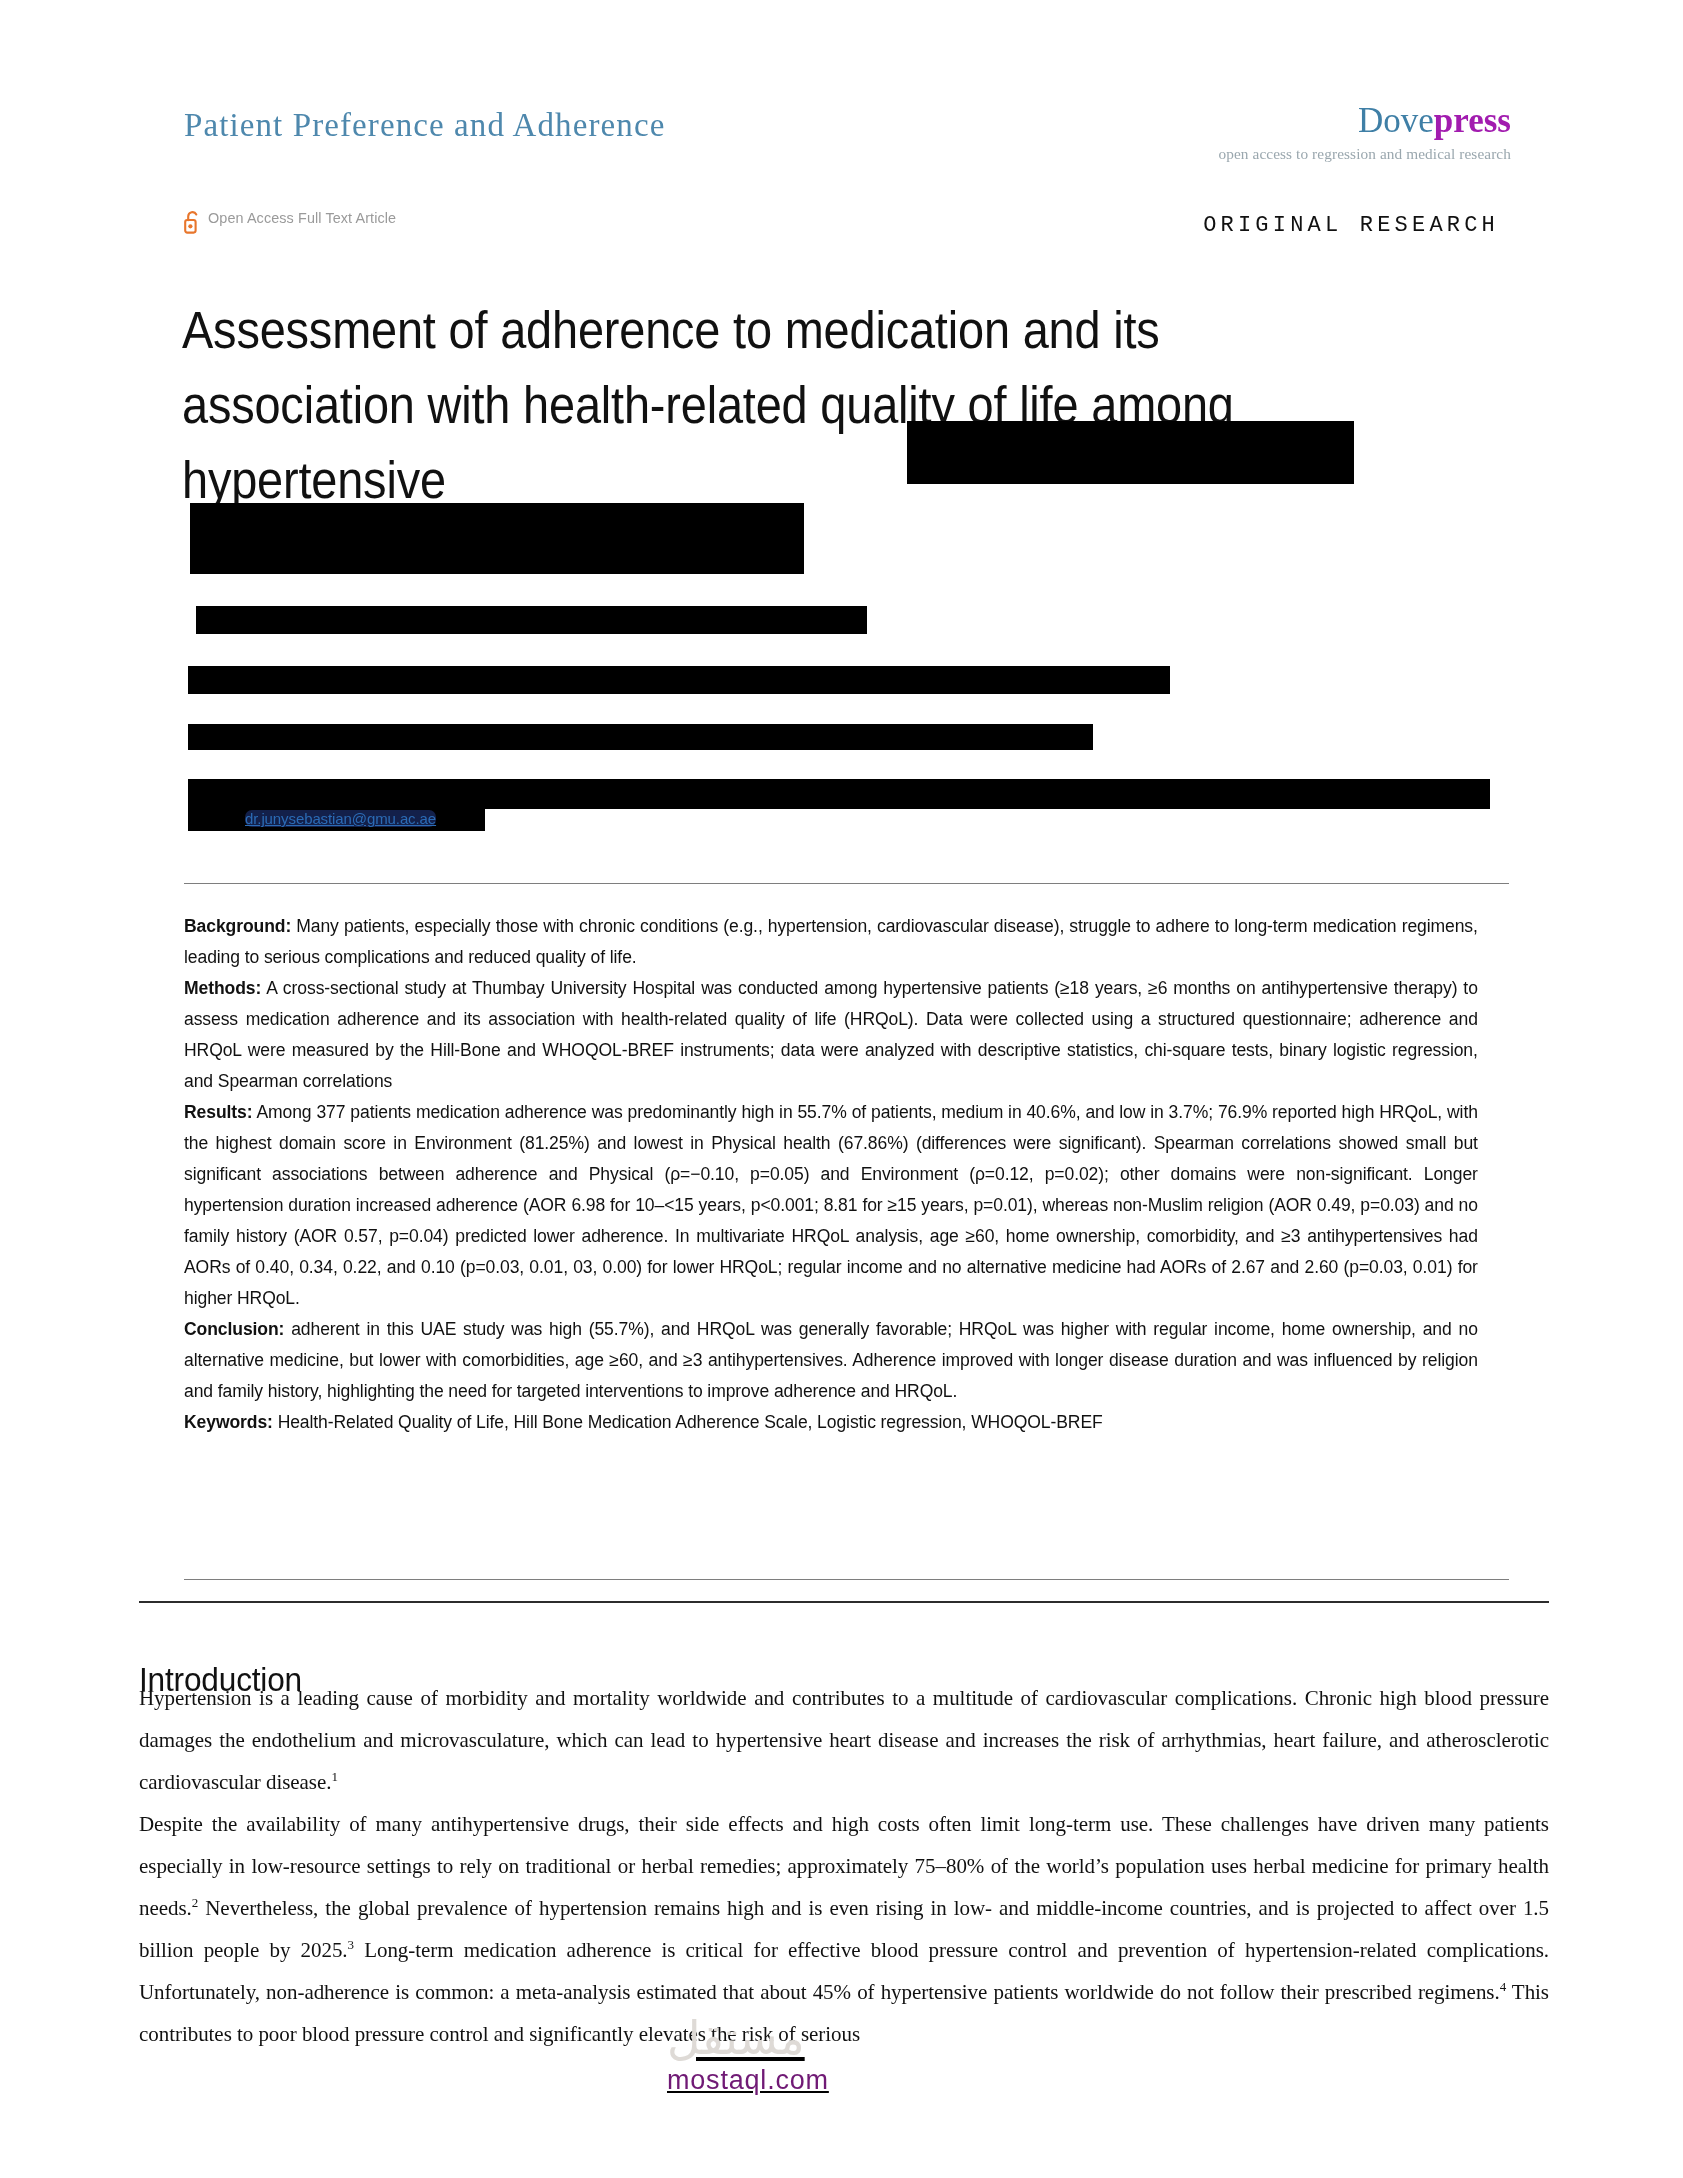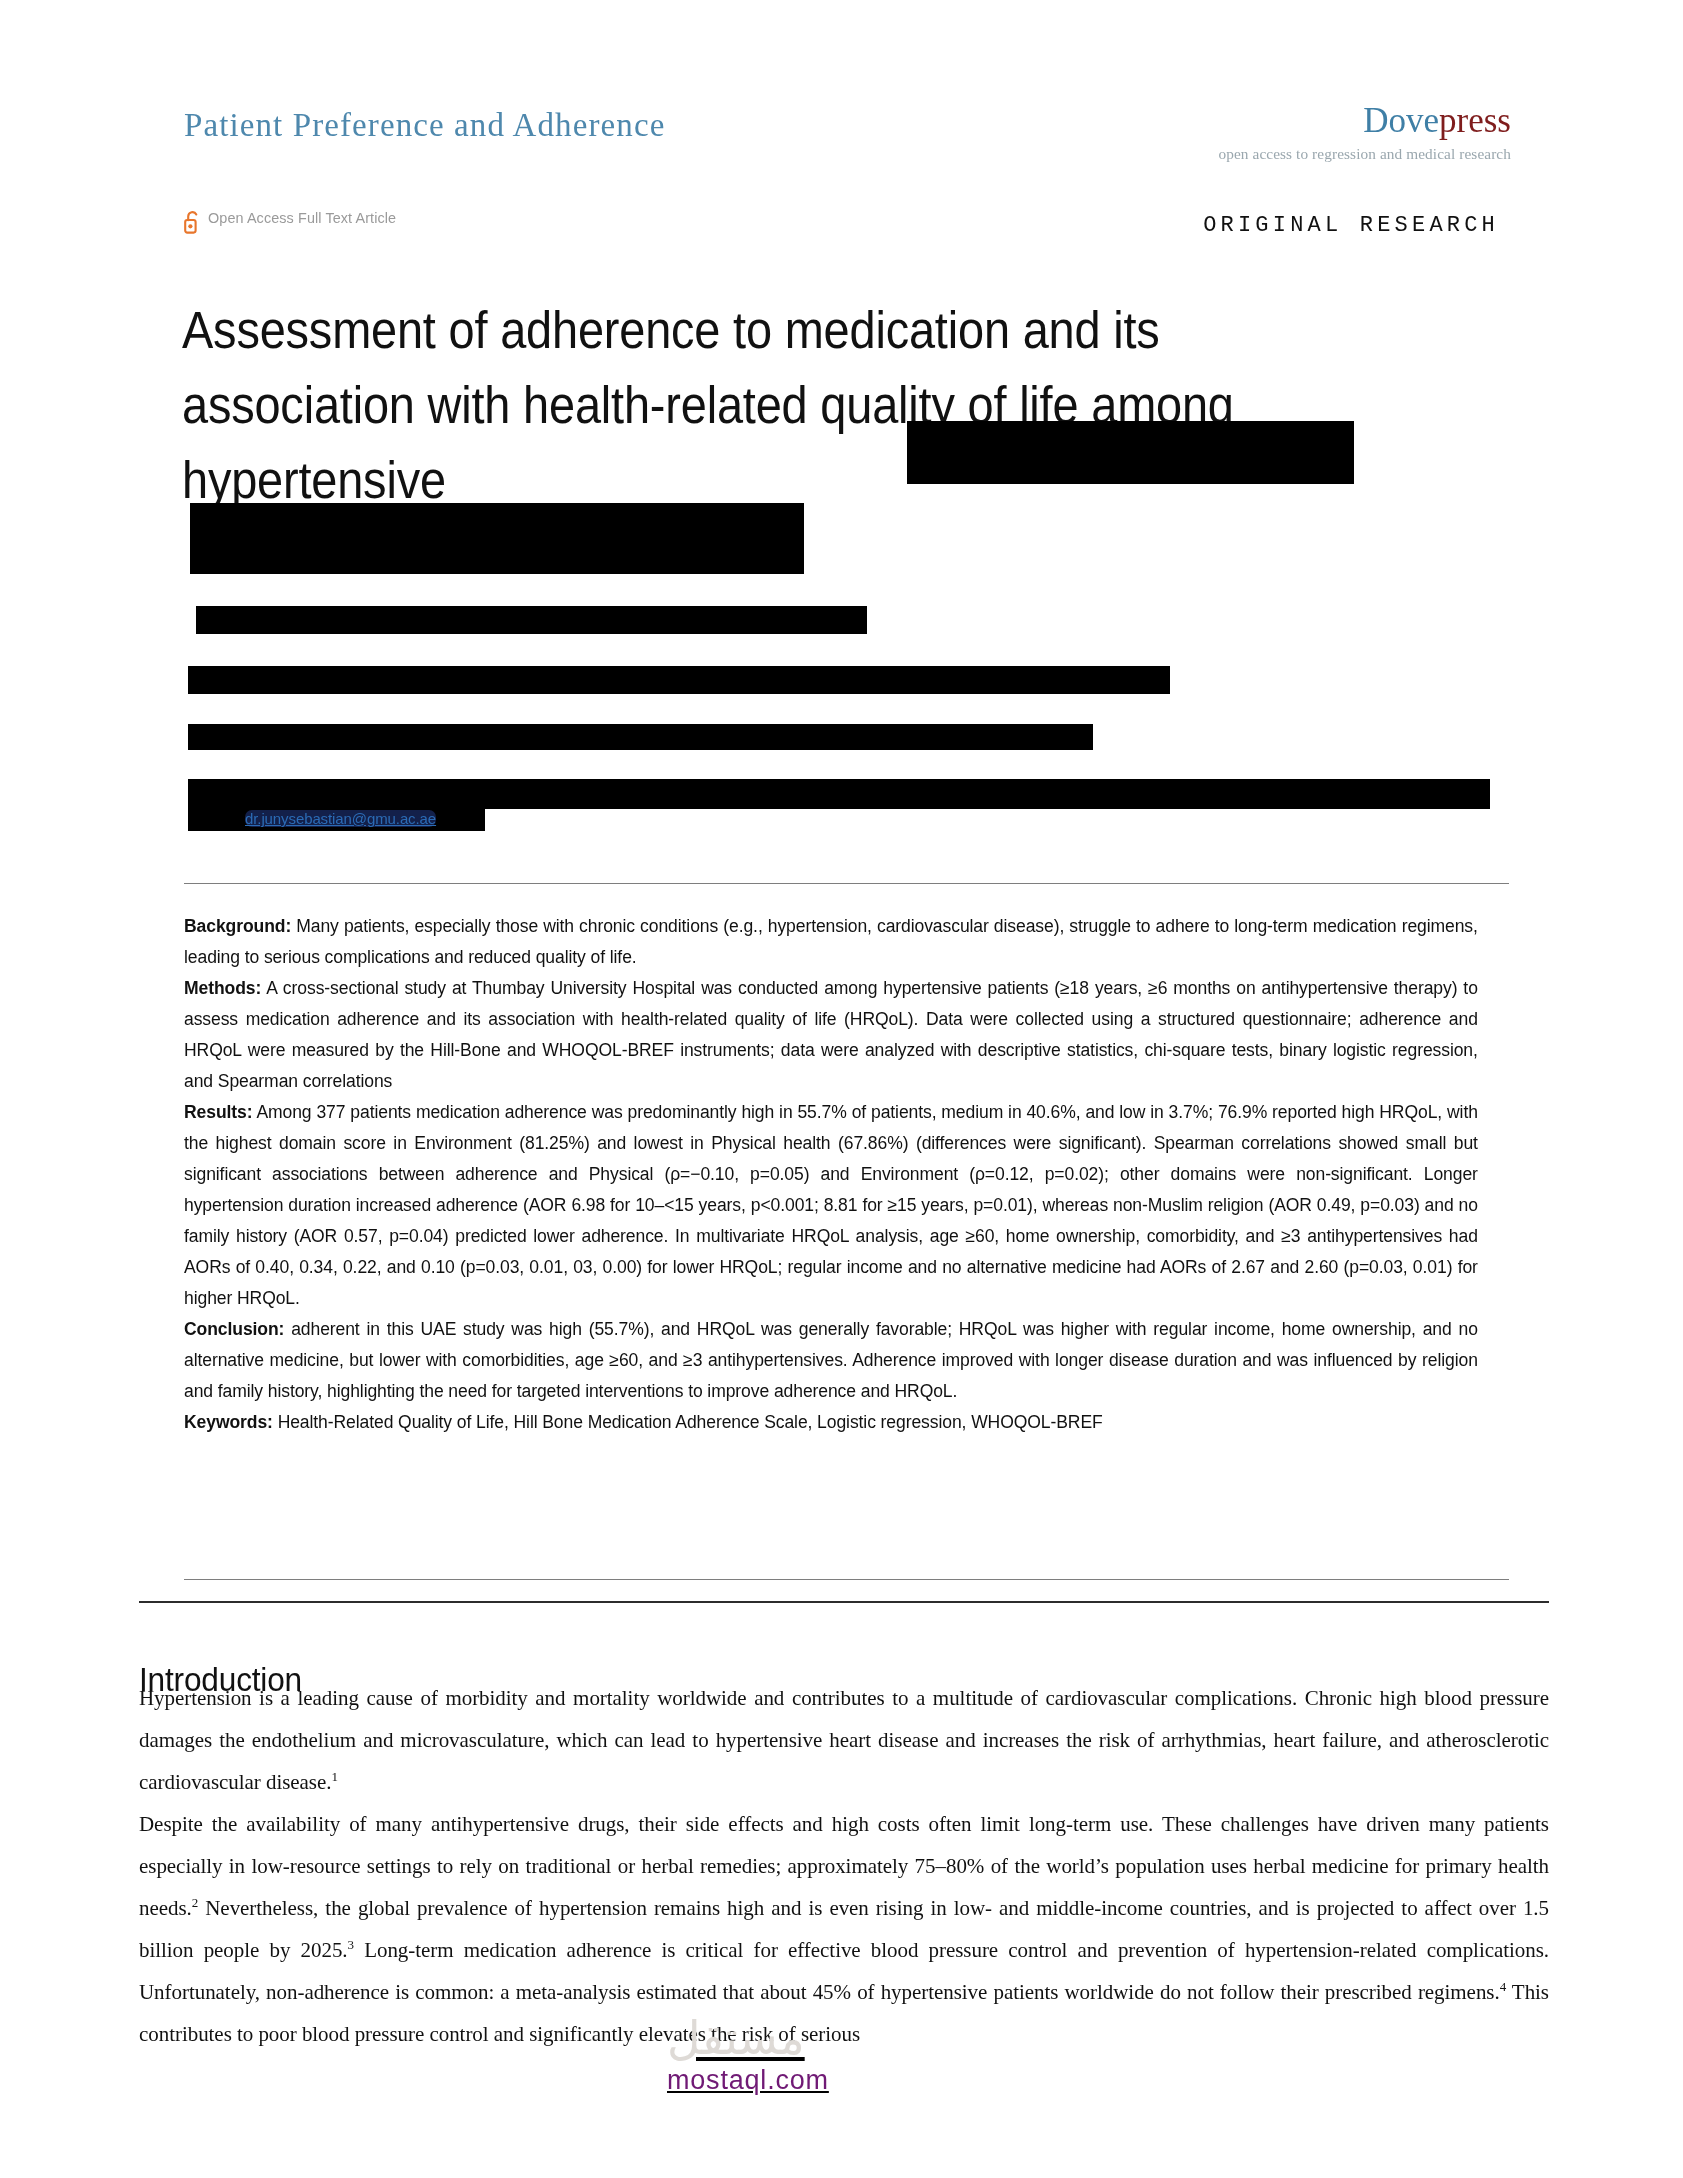--- a/index.html
+++ b/index.html
@@ -51,22 +51,22 @@
     font-size: 35px;
     white-space: nowrap;
     text-align: right;
   }
   .dove-logo .dove {
     color: #3f7fa6;
     font-weight: 400;
     margin-left: 21px;
   }
   .dove-logo .press {
-    color: #7f1d1d;
-    font-weight: 400;
+    color: #a21caf;
+    font-weight: 700;
   }
   .dove-tagline {
     position: absolute;
     right: 0;
     top: 38px;
     font-family: "Liberation Serif", serif;
     font-size: 15.3px;
     color: #9aa7ae;
     white-space: nowrap;
     letter-spacing: 0.1px;

